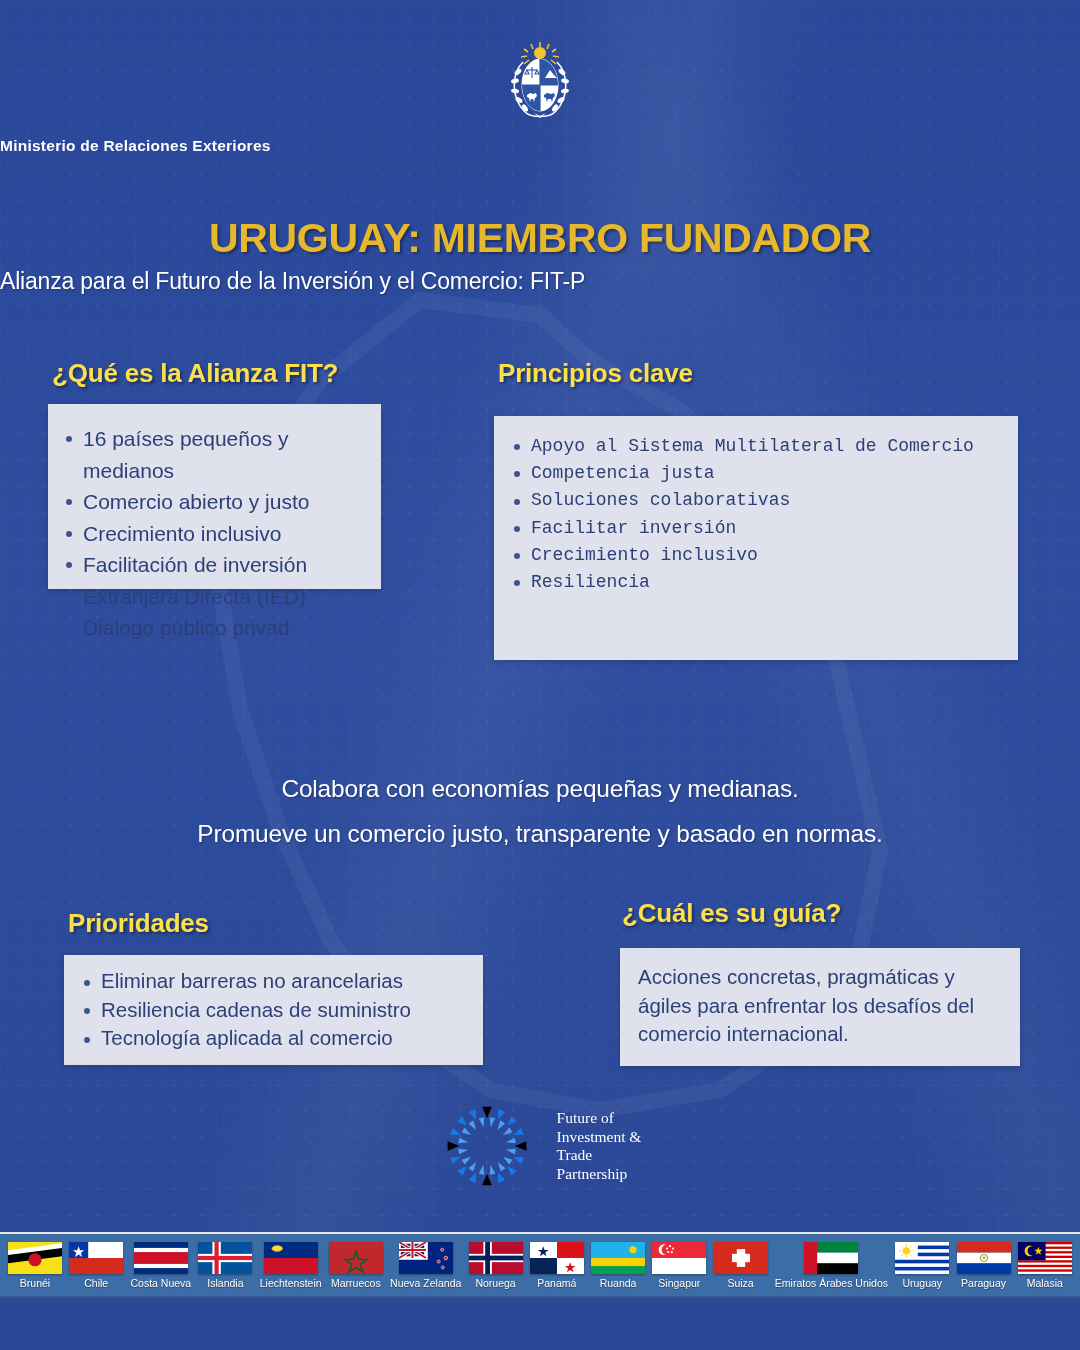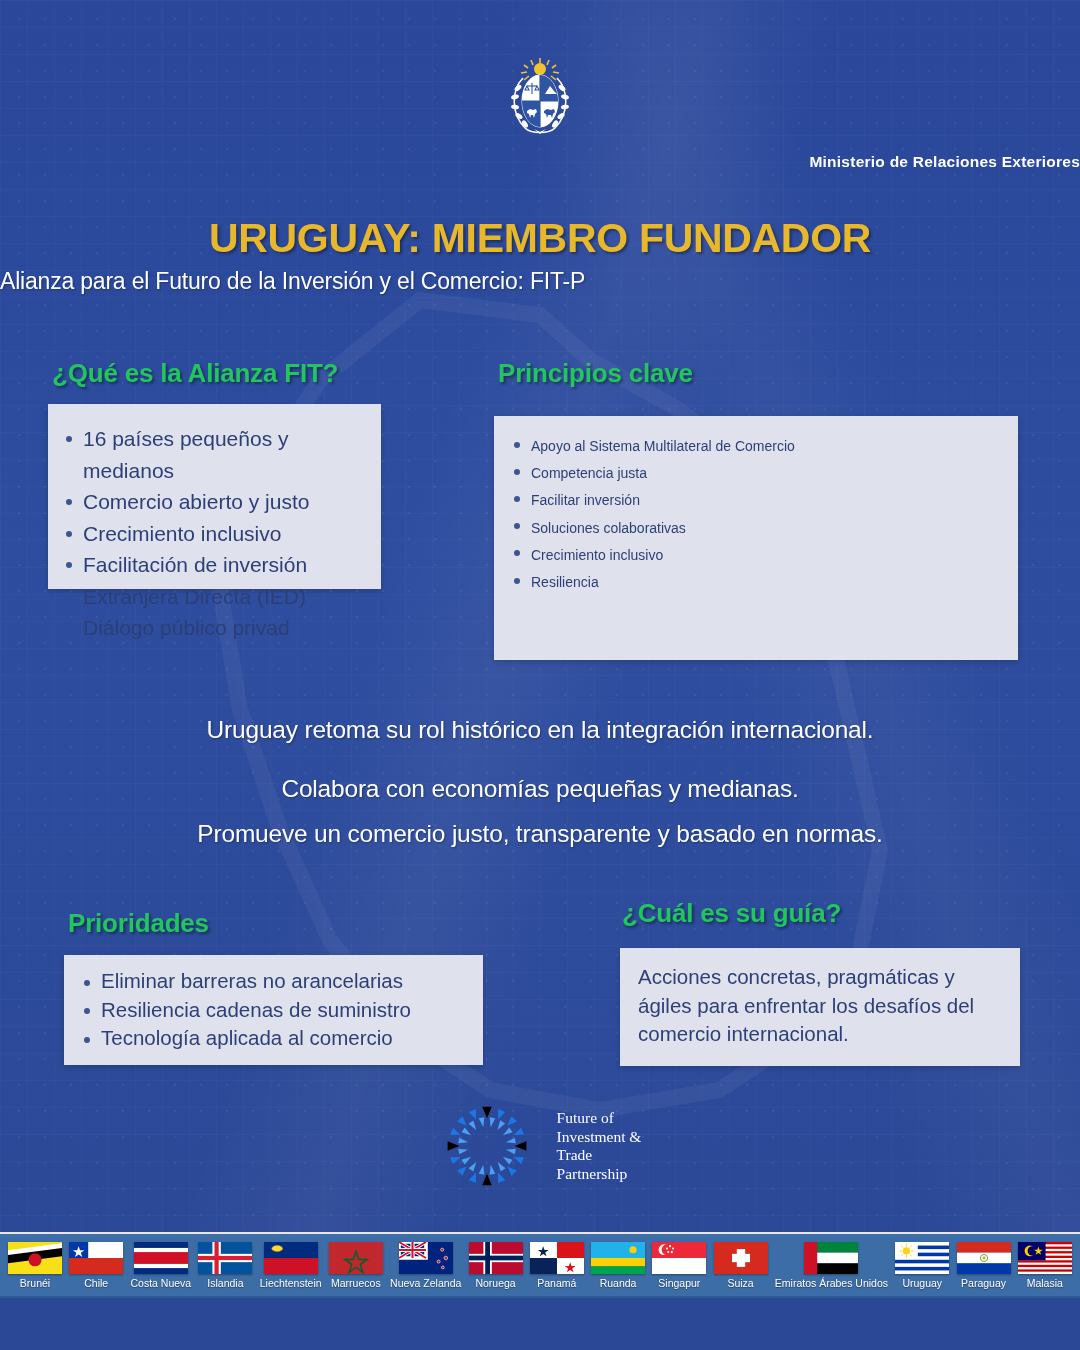--- a/index.html
+++ b/index.html
@@ -41,22 +41,22 @@
     position:absolute;z-index:2;inset:0;
     background:
       linear-gradient(108deg, rgba(255,255,255,0.0) 38%, rgba(255,255,255,0.045) 47%, rgba(255,255,255,0.0) 56%),
       linear-gradient(70deg, rgba(255,255,255,0.0) 62%, rgba(255,255,255,0.035) 71%, rgba(255,255,255,0.0) 79%);
     pointer-events:none;
   }
   .content{position:absolute;inset:0;z-index:5;}
 
   
   .header{
-    position:absolute;left:0;right:0;top:56px;
-    text-align:right;
+    position:absolute;left:0;right:0;top:40px;
+    text-align:left;
   }
   .coat{display:block;margin:0 auto;}
   .ministry{
     margin-top:9px;
     color:#ffffff;
     font-size:15.5px;
     font-weight:bold;
     letter-spacing:.25px;
   }
 
@@ -76,21 +76,21 @@
     color:#ffffff;
     font-size:23px;
     font-weight:500;
     letter-spacing:-0.2px;
     text-shadow:1px 1px 2px rgba(0,0,0,.3);
   }
 
   
   .sec-head{
     position:absolute;
-    color:#22c55e;
+    color:#fde047;
     font-size:26px;
     font-weight:bold;
     letter-spacing:-0.2px;
     text-shadow:2px 2px 3px rgba(0,0,0,.40);
   }
 
   
   .panel{
     position:absolute;
     background:#dfe2ec;
@@ -120,21 +120,21 @@
   #panel-what li{
     font-size:21px;line-height:31.5px;margin-bottom:0px;
   }
 
   
   #panel-principles{
     left:494px;top:416px;width:524px;height:244px;
   }
   #panel-principles ul{padding:17px 14px 0 12px;}
   #panel-principles li{
-    font-size:14px;line-height:27.2px;
+    font-size:18px;line-height:27.2px;font-family:Liberation Mono, monospace;
   }
 
   
   #panel-priorities{
     left:64px;top:955px;width:419px;height:110px;
   }
   #panel-priorities ul{padding:12px 10px 0 12px;}
   #panel-priorities li{
     font-size:20.5px;line-height:28.5px;
   }
@@ -301,28 +301,27 @@
       <li>Crecimiento inclusivo</li>
       <li>Facilitación de inversión Extranjera Directa (IED) Diálogo público privad</li>
     </ul>
   </div>
 
   <div class="sec-head" style="left:498px;top:358px;">Principios clave</div>
   <div class="panel" id="panel-principles">
     <ul>
       <li>Apoyo al Sistema Multilateral de Comercio</li>
       <li>Competencia justa</li>
+      <li>Soluciones colaborativas</li>
       <li>Facilitar inversión</li>
-      <li>Soluciones colaborativas</li>
       <li>Crecimiento inclusivo</li>
       <li>Resiliencia</li>
     </ul>
   </div>
 
-  <div class="stmt" id="stmt1">Uruguay retoma su rol histórico en la integración internacional.</div>
   <div class="stmt" id="stmt2">Colabora con economías pequeñas y medianas.</div>
   <div class="stmt" id="stmt3">Promueve un comercio justo, transparente y basado en normas.</div>
 
   <div class="sec-head" style="left:68px;top:908px;">Prioridades</div>
   <div class="panel" id="panel-priorities">
     <ul>
       <li>Eliminar barreras no arancelarias</li>
       <li>Resiliencia cadenas de suministro</li>
       <li>Tecnología aplicada al comercio</li>
     </ul>

